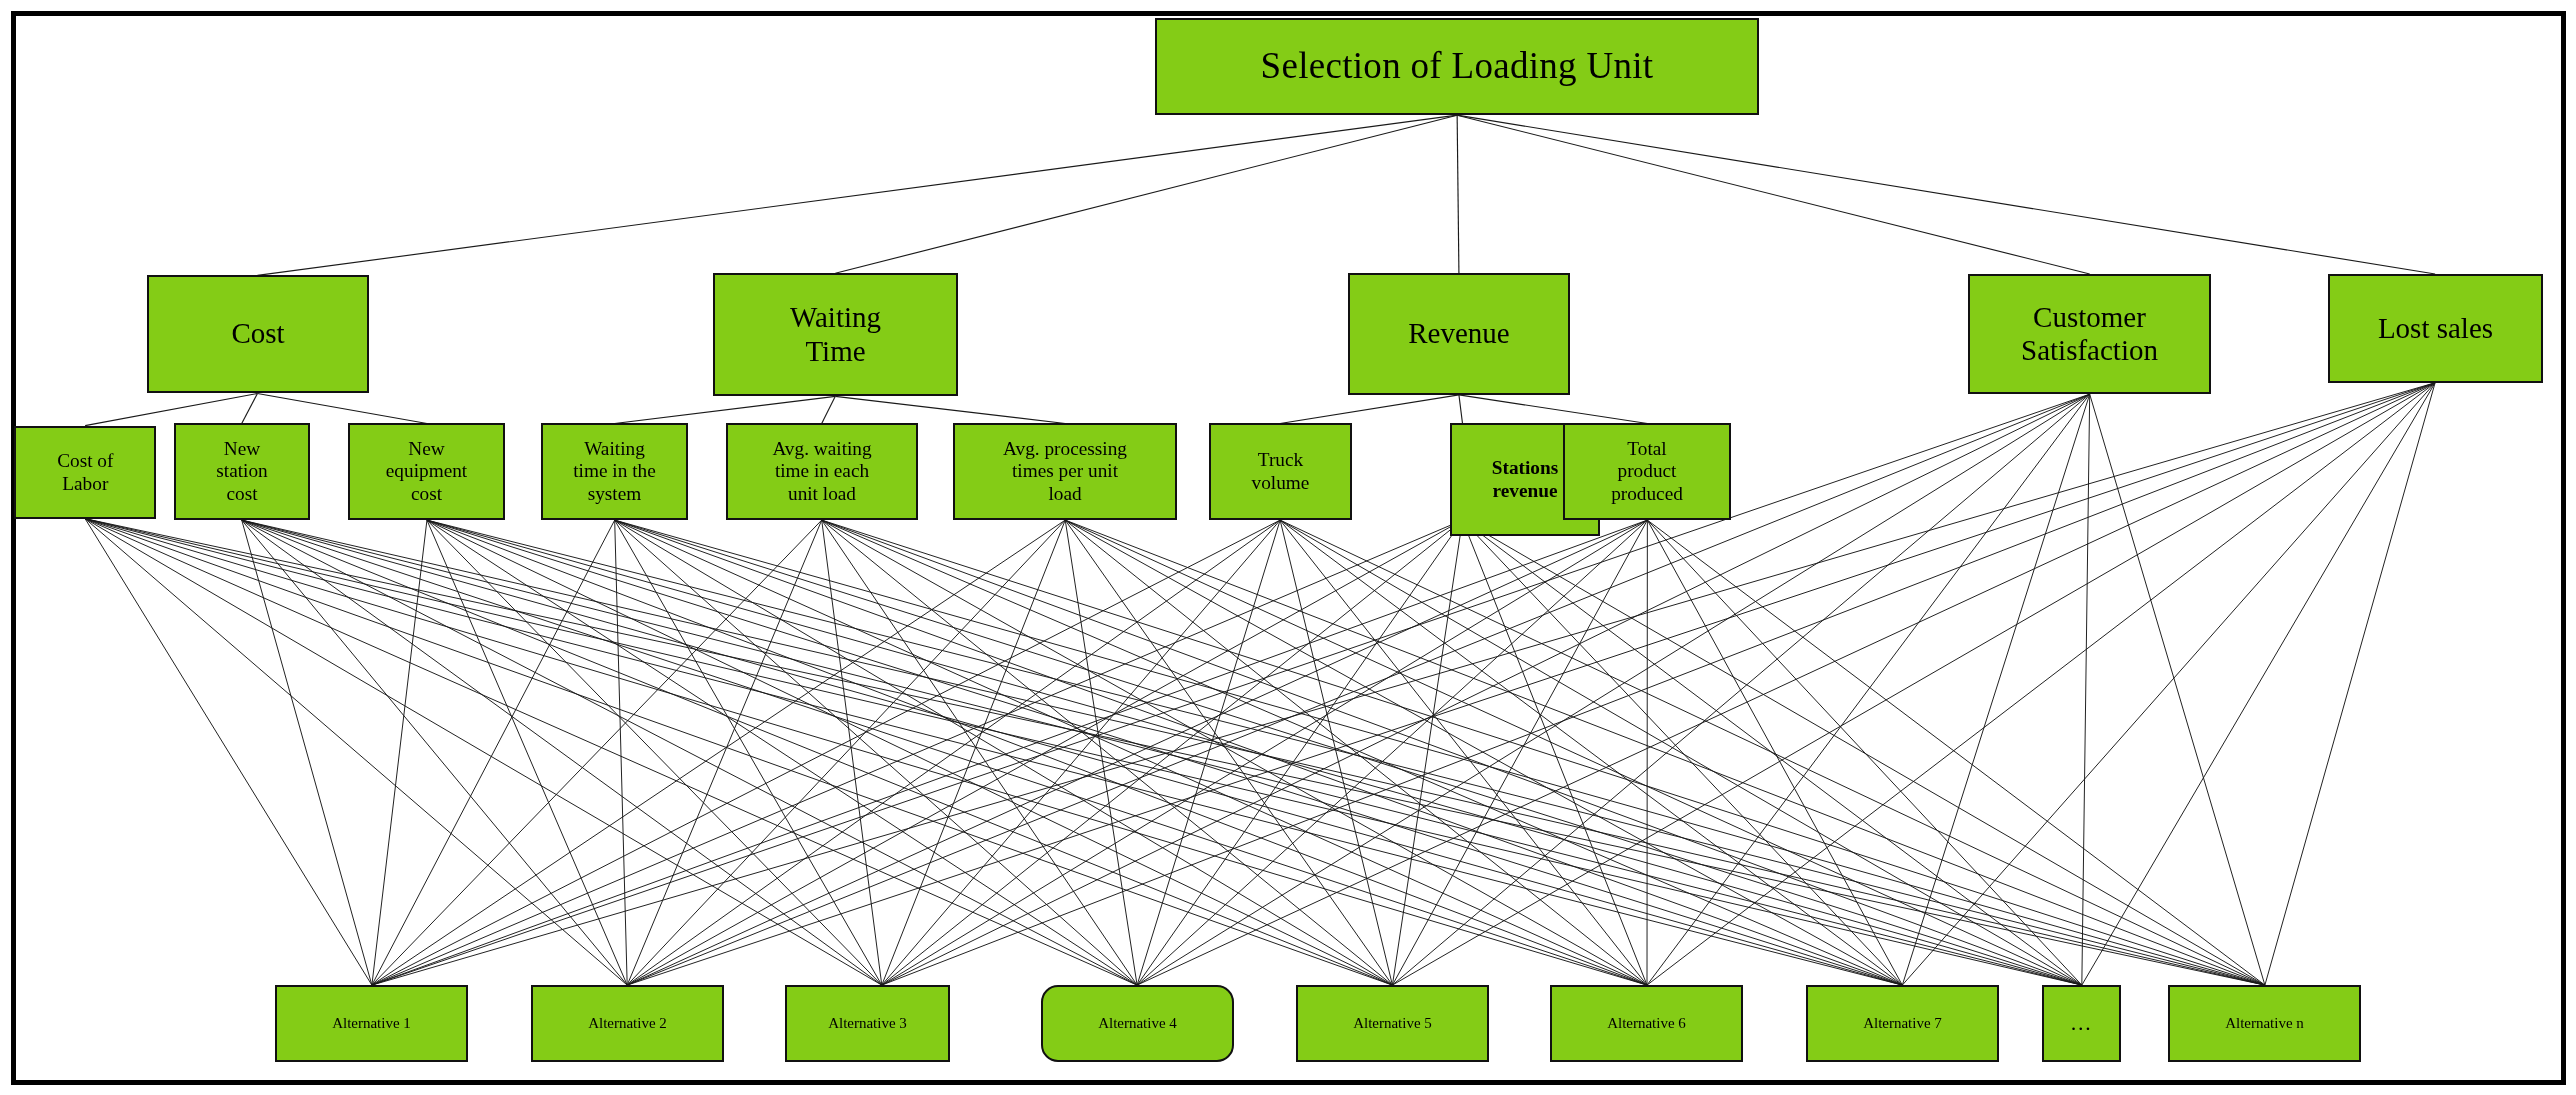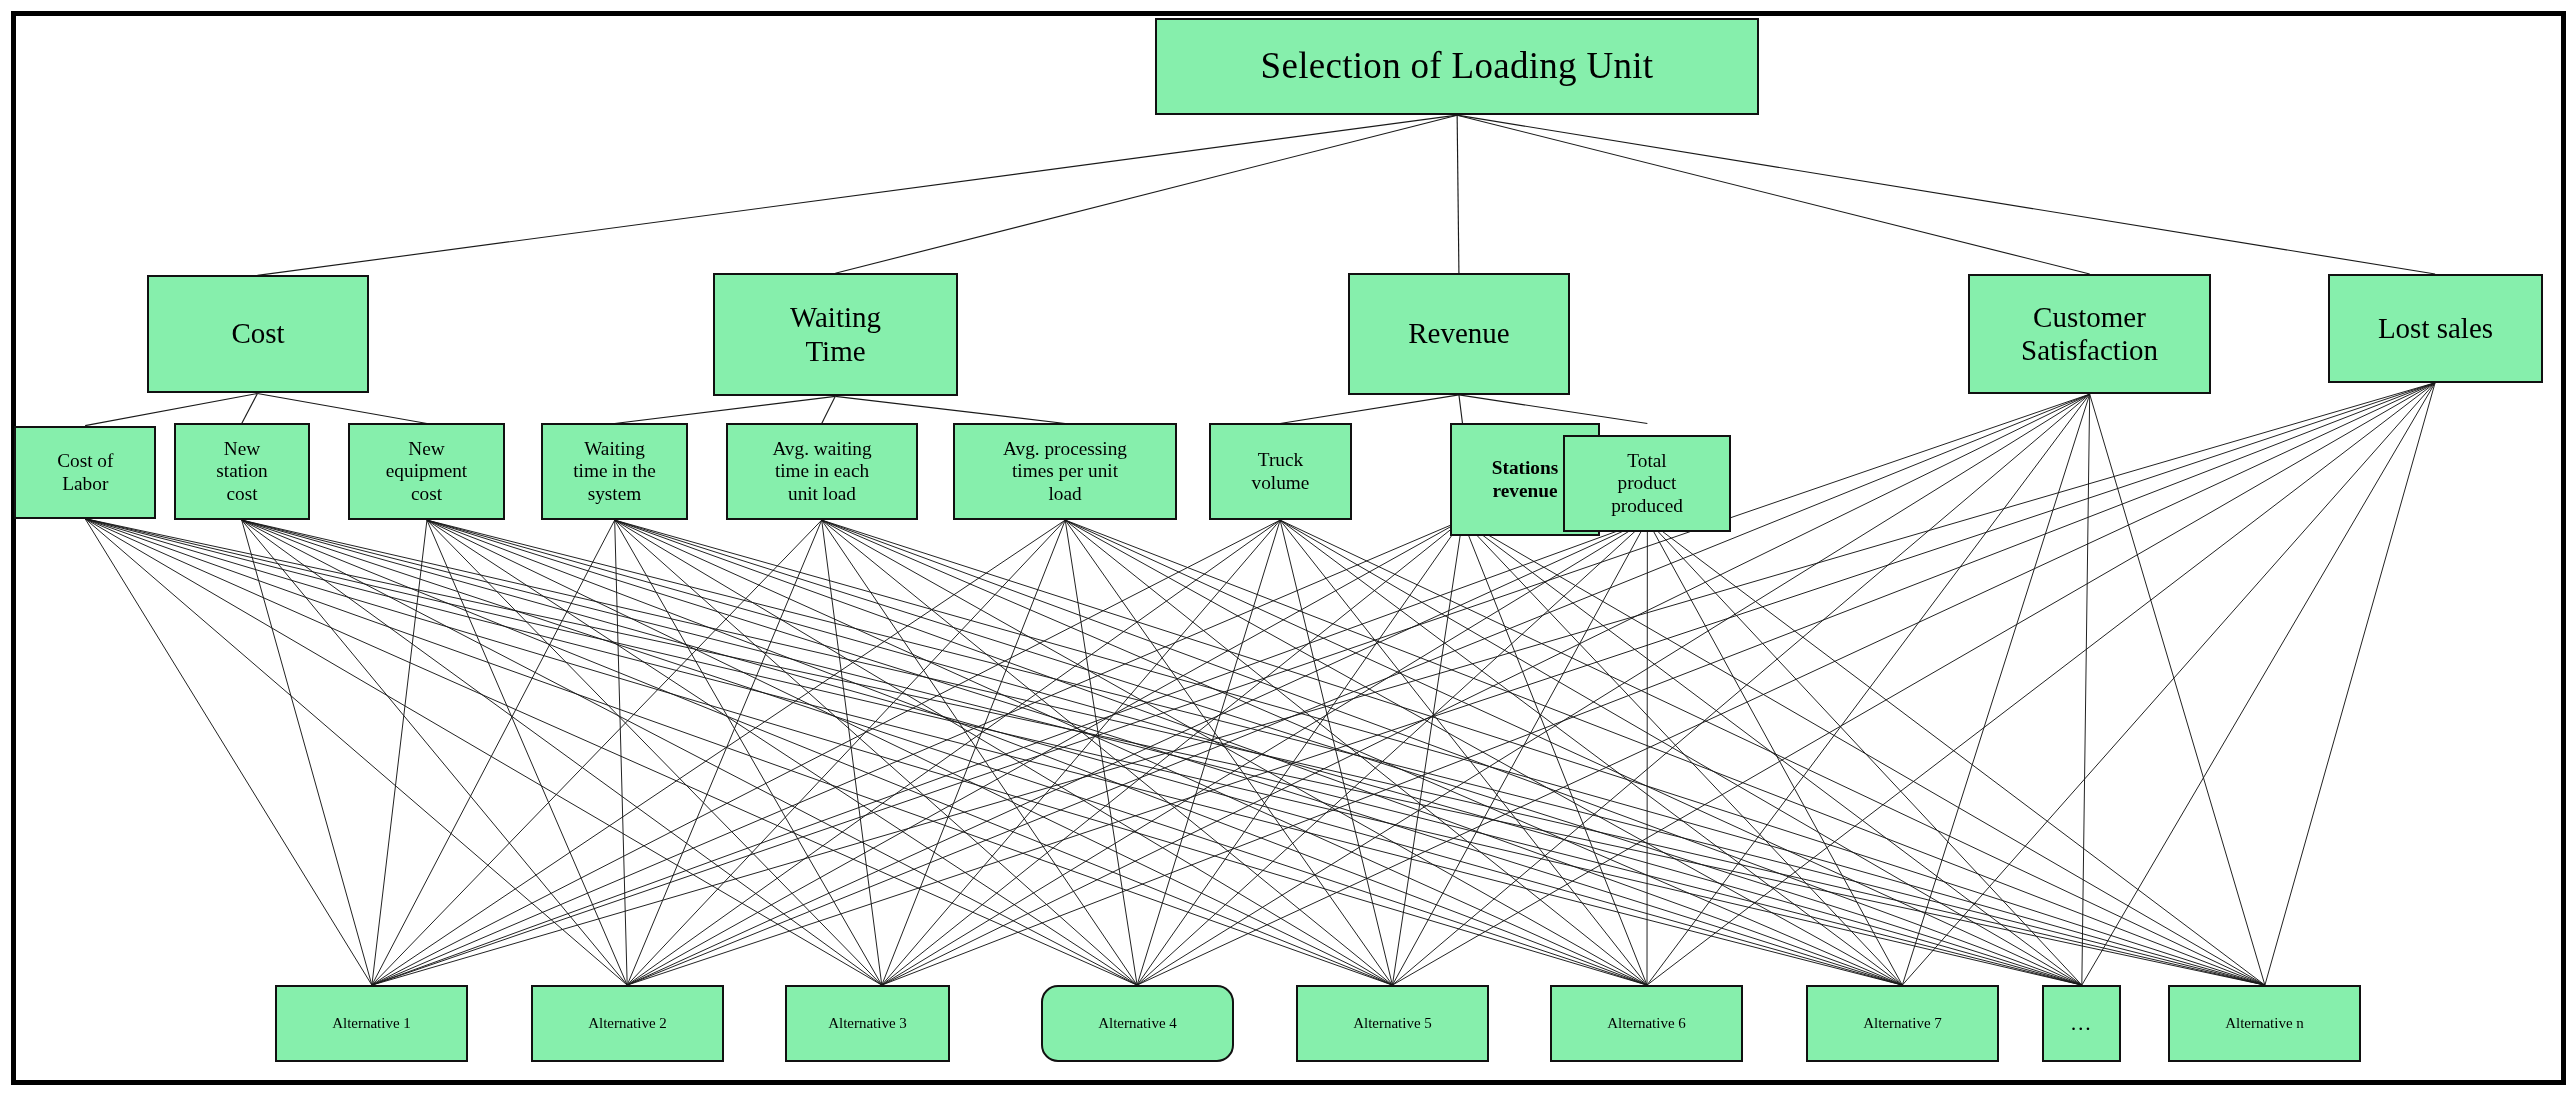--- a/index.html
+++ b/index.html
@@ -35,21 +35,21 @@
     stroke: #1a1a1a;
     stroke-width: 1.6;
     fill: none;
     shape-rendering: geometricPrecision;
   }
   .link-line.thin {
     stroke-width: 1.35;
   }
   .node-box {
     position: absolute;
-    background: #86efac;
+    background: #84cc16;
     border: 2.1px solid #111111;
     display: flex;
     align-items: center;
     justify-content: center;
     text-align: center;
     color: #000000;
     line-height: 1.14;
     padding: 1.4px 2.9px;
     z-index: 5;
   }
@@ -236,21 +236,21 @@
       </div>
       <div class="node-box subcriterion" style="left: 953px; top: 423px; width: 224px; height: 97px; align-items: center;">
         <span class="node-label">Avg. processing<br>times per unit<br>load</span>
       </div>
       <div class="node-box subcriterion" style="left: 1209px; top: 423px; width: 143px; height: 97px;">
         <span class="node-label">Truck<br>volume</span>
       </div>
       <div class="node-box subcriterion" style="left: 1450px; top: 423px; width: 150px; height: 113px; font-weight: bold;">
         <span class="node-label">Stations<br>revenue</span>
       </div>
-      <div class="node-box subcriterion" style="left: 1563px; top: 435px; width: 168px; height: 97px;">
+      <div class="node-box subcriterion" style="left: 1563px; top: 423px; width: 168px; height: 97px;">
         <span class="node-label">Total<br>product<br>produced</span>
       </div>
       <div class="node-box alternative" style="left: 275px; top: 985px; width: 193px; height: 77px;">
         <span class="node-label">Alternative 1</span>
       </div>
       <div class="node-box alternative" style="left: 531px; top: 985px; width: 193px; height: 77px;">
         <span class="node-label">Alternative 2</span>
       </div>
       <div class="node-box alternative" style="left: 785px; top: 985px; width: 165px; height: 77px; text-align: center;">
         <span class="node-label">Alternative 3</span>

